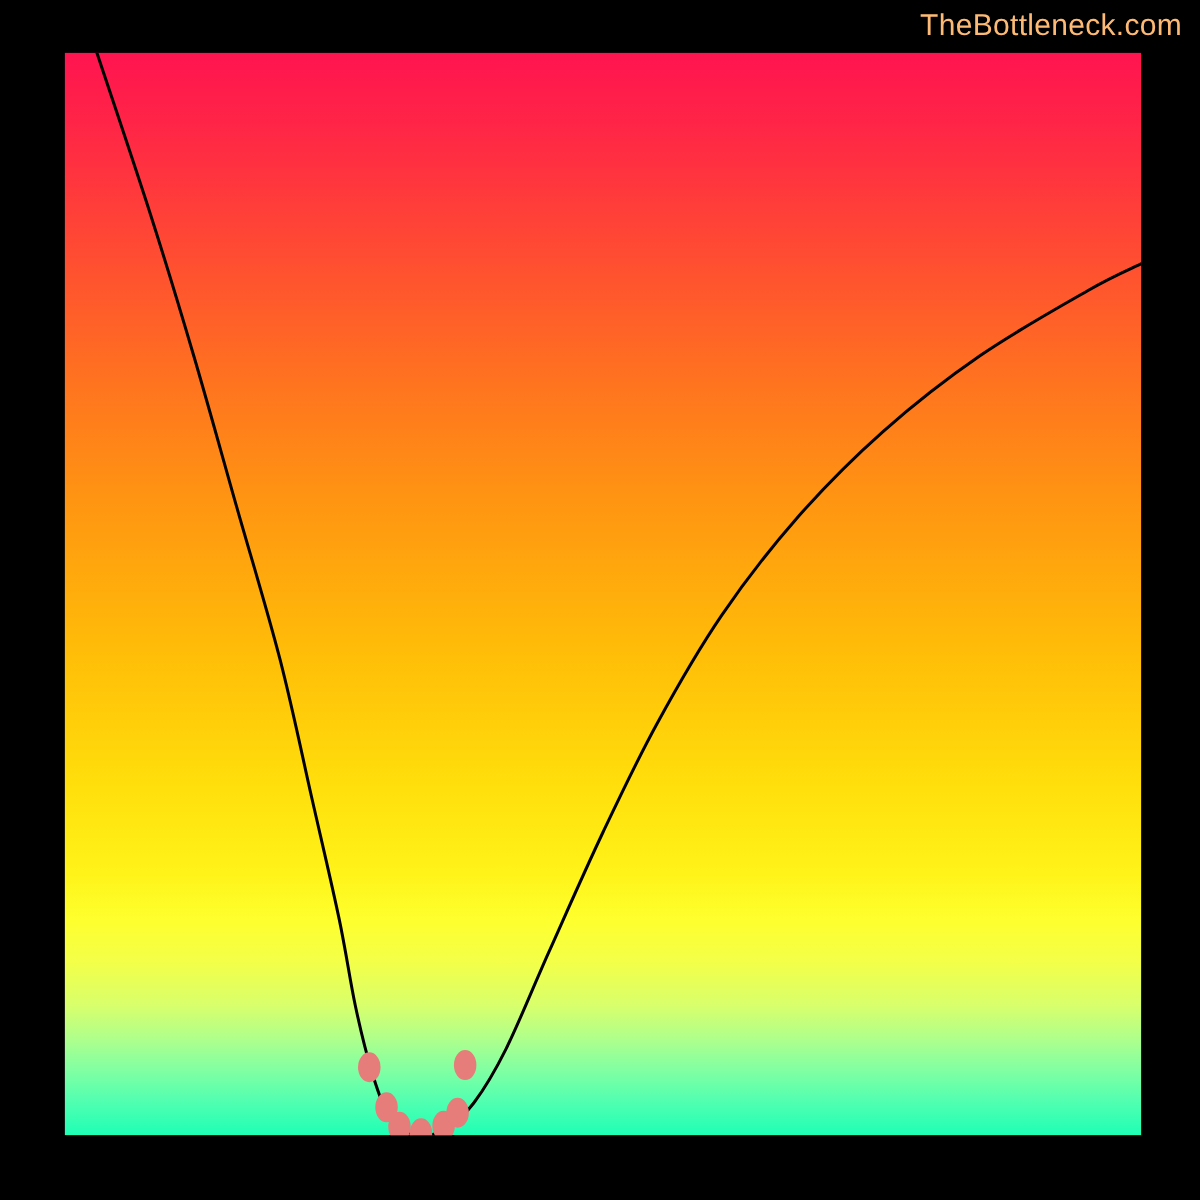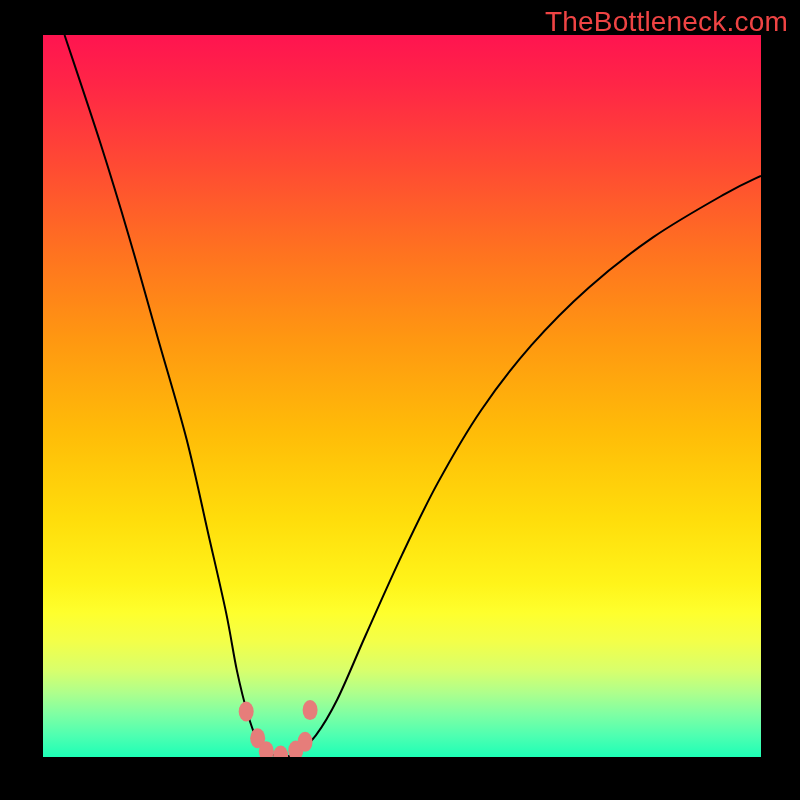--- a/index.html
+++ b/index.html
@@ -14,22 +14,22 @@
     position: relative;
     width: 800px;
     height: 800px;
     background: #000;
   }
   .watermark {
     position: absolute;
     top: 6px;
     right: 12px;
     font-family: Arial, Helvetica, sans-serif;
-    font-size: 28px;
-    color: #ef4444;
+    font-size: 20px;
+    color: #fdba74;
     font-weight: 500;
     letter-spacing: 0.2px;
     z-index: 10;
   }
   .plot-area {
     position: absolute;
     left: 43px;
     top: 35px;
     width: 718px;
     height: 722px;

